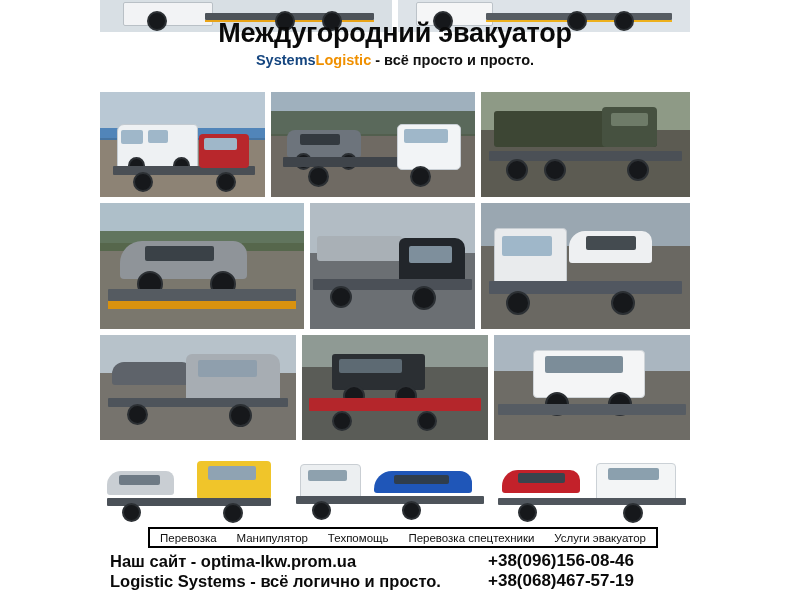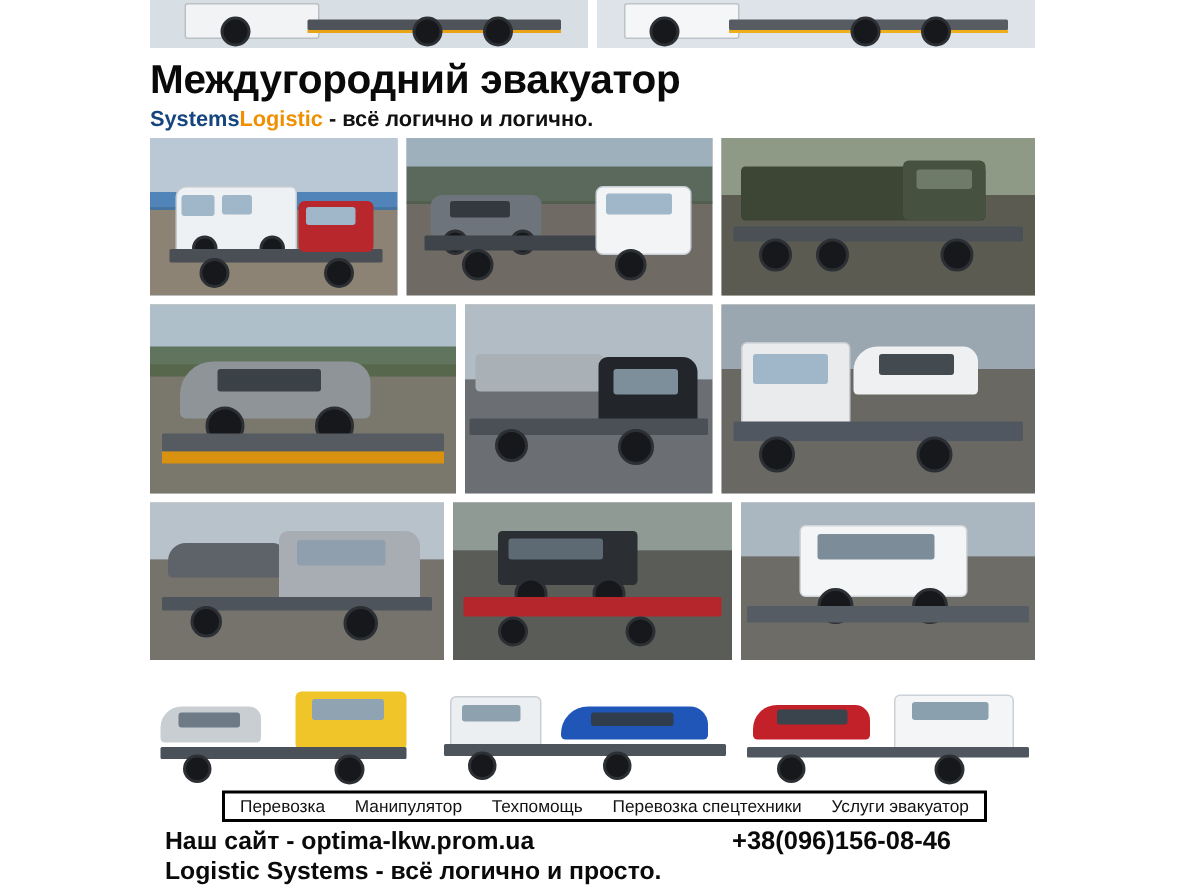--- a/index.html
+++ b/index.html
@@ -31,24 +31,24 @@
     display: flex;
     gap: 6px;
     overflow: hidden;
   }
   .top-strip .photo { flex: 1; height: 32px; }
 
   
   .title-block {
     position: absolute;
     left: 100px;
-    top: 38px;
+    top: 18px;
     width: 590px;
     height: 56px;
-    text-align: left;
+    text-align: center;
   }
   .main-title {
     font-size: 27px;
     font-weight: bold;
     color: #0a0a0a;
     letter-spacing: -0.2px;
     line-height: 30px;
     margin: 0;
     white-space: nowrap;
   }
@@ -170,21 +170,21 @@
       <div class="stripe" style="left:30%;top:62%;width:64%;height:8%;background:#edb01c;"></div>
       <div class="wheel" style="left:12%;bottom:2%;width:16px;height:16px;"></div>
       <div class="wheel" style="left:58%;bottom:2%;width:16px;height:16px;"></div>
       <div class="wheel" style="left:74%;bottom:2%;width:16px;height:16px;"></div>
     </div>
   </div>
 
   <div class="title-block">
     <div class="main-title">Междугородний эвакуатор</div>
     <div class="subtitle">
-      <span class="brand-logistic">Systems</span><span class="brand-systems">Logistic</span><span> - всё логично и логично.</span>
+      <span class="brand-logistic">Systems</span><span class="brand-systems">Logistic</span><span> - всё просто и просто.</span>
     </div>
   </div>
 
   <div class="grid">
 
     <div class="row">
       <div class="photo" style="width:165px;height:105px;background:#9aa7b2;">
         <div class="sky" style="background:#b9c8d4;height:44%;"></div>
         <div class="ground" style="background:#8d8375;height:56%;"></div>
         <div style="position:absolute;left:0;top:34%;width:100%;height:12%;background:#2f6fb0;opacity:.75;"></div>
@@ -349,16 +349,17 @@
     <span class="keyword">Услуги эвакуатор</span>
   </div>
 
   <div class="bottom">
     <div class="bottom-left">
       <div class="b-line">Наш сайт - optima-lkw.prom.ua</div>
       <div class="b-line">Logistic Systems - всё логично и просто.</div>
     </div>
     <div class="bottom-right">
       <div class="phone">+38(096)156-08-46</div>
+      <div class="phone">+38(068)467-57-19</div>
     </div>
   </div>
 
 </div>
 
 </body></html>

